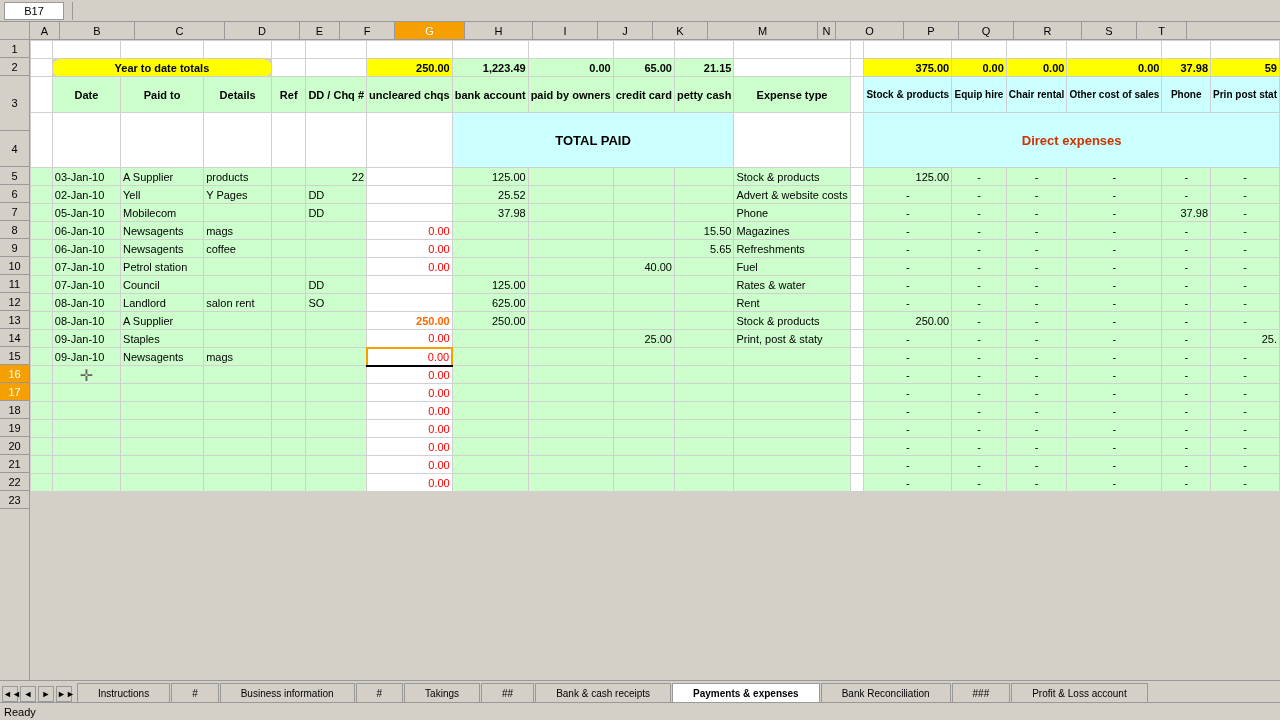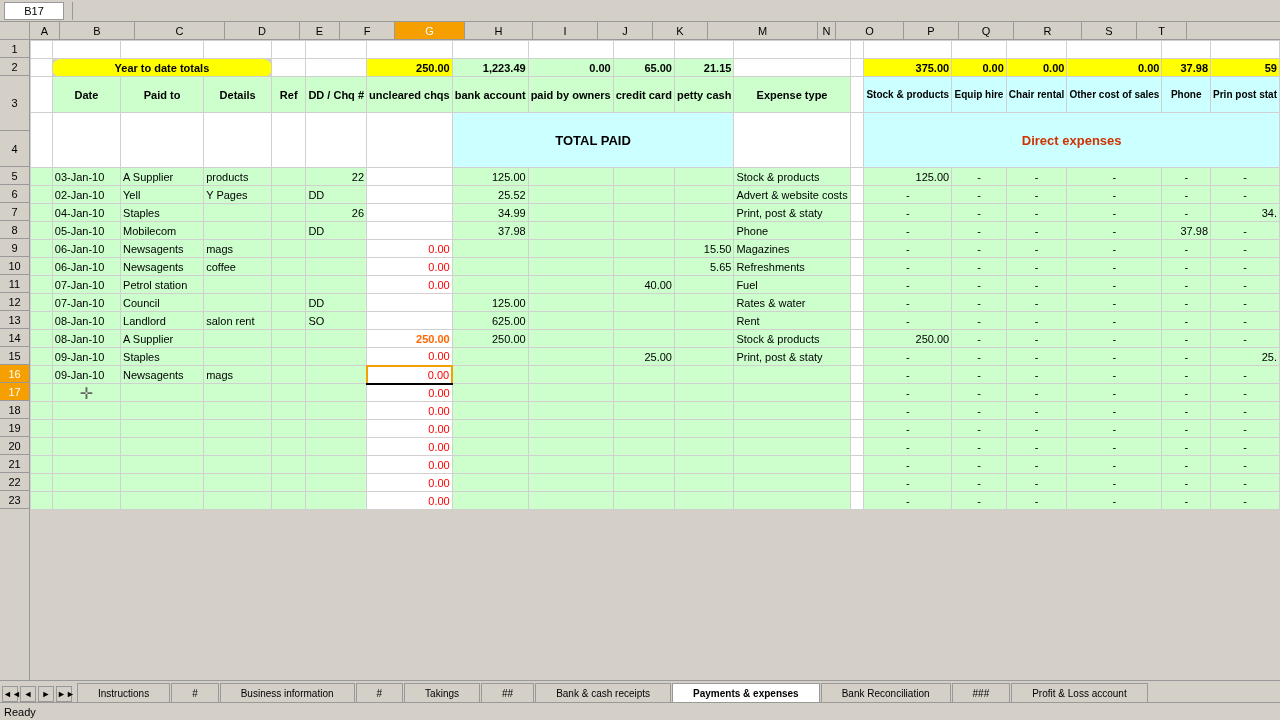--- a/index.html
+++ b/index.html
@@ -407,41 +407,20 @@
             <td class="light-green-bg">Advert &amp; website costs</td>
             <td></td>
             <td class="text-center light-green-bg">-</td>
             <td class="text-center light-green-bg">-</td>
             <td class="text-center light-green-bg">-</td>
             <td class="text-center light-green-bg">-</td>
             <td class="text-center light-green-bg">-</td>
             <td class="text-center light-green-bg">-</td>
           </tr>
 
-          <tr>
-            <td style="background:#ccffcc;"></td>
-            <td class="light-green-bg">04-Jan-10</td>
-            <td class="light-green-bg">Staples</td>
-            <td class="light-green-bg"></td>
-            <td class="light-green-bg"></td>
-            <td class="light-green-bg text-right">26</td>
-            <td></td>
-            <td class="light-green-bg text-right">34.99</td>
-            <td class="light-green-bg"></td>
-            <td class="light-green-bg"></td>
-            <td class="light-green-bg"></td>
-            <td class="light-green-bg">Print, post &amp; staty</td>
-            <td></td>
-            <td class="text-center light-green-bg">-</td>
-            <td class="text-center light-green-bg">-</td>
-            <td class="text-center light-green-bg">-</td>
-            <td class="text-center light-green-bg">-</td>
-            <td class="text-center light-green-bg">-</td>
-            <td class="text-right light-green-bg">34.</td>
-          </tr>
 
           <tr>
             <td style="background:#ccffcc;"></td>
             <td class="light-green-bg">05-Jan-10</td>
             <td class="light-green-bg">Mobilecom</td>
             <td class="light-green-bg"></td>
             <td class="light-green-bg"></td>
             <td class="light-green-bg">DD</td>
             <td></td>
             <td class="light-green-bg text-right">37.98</td>

